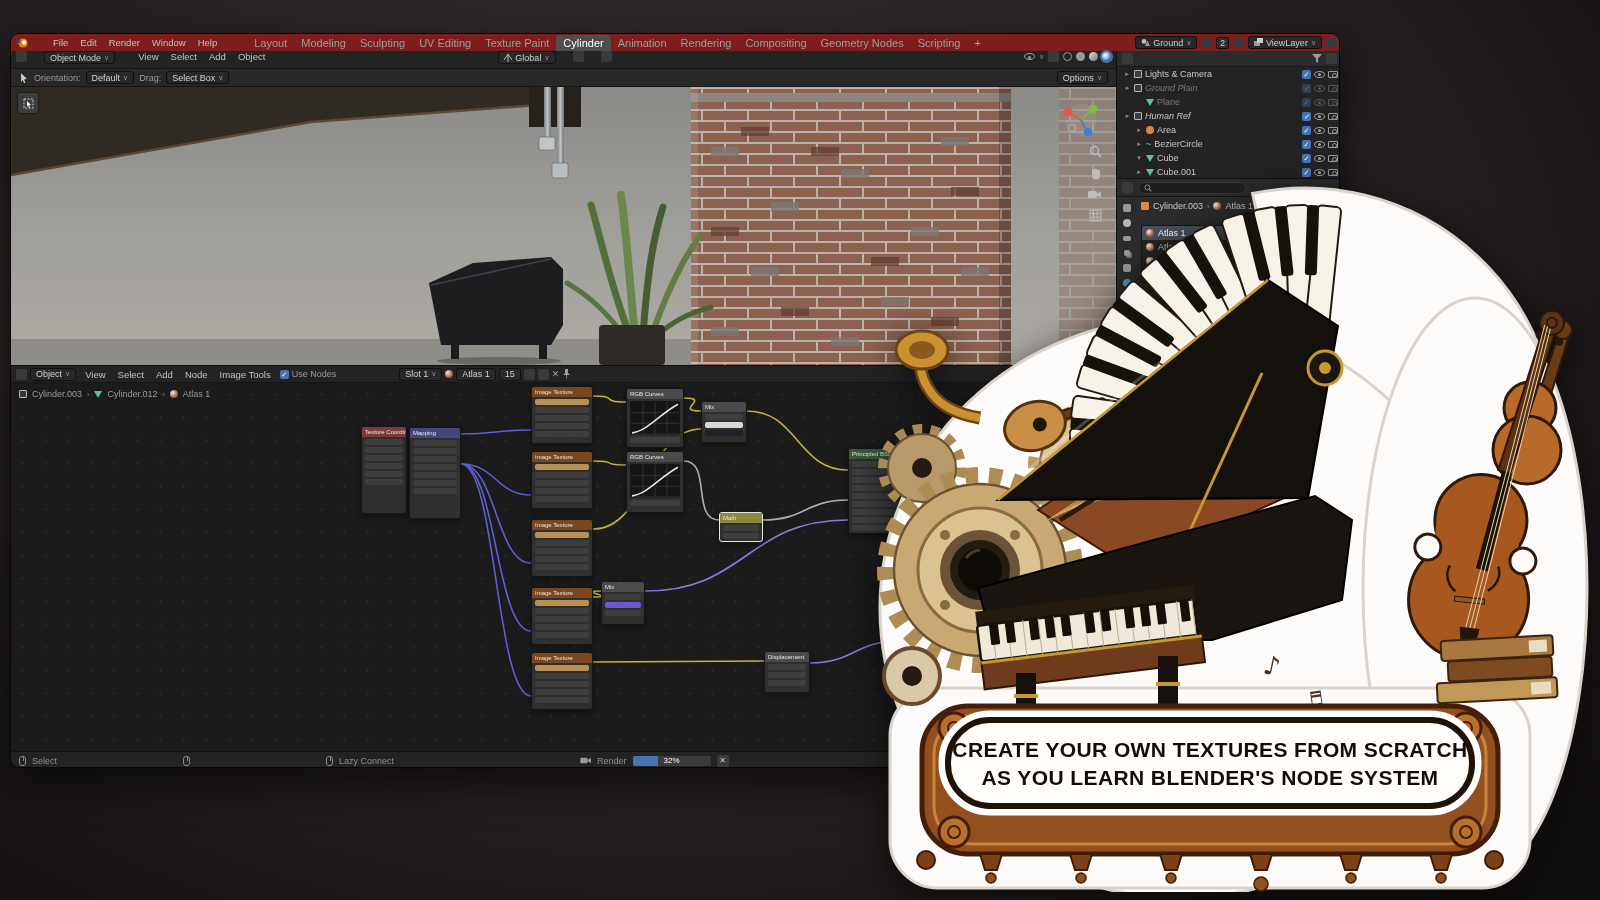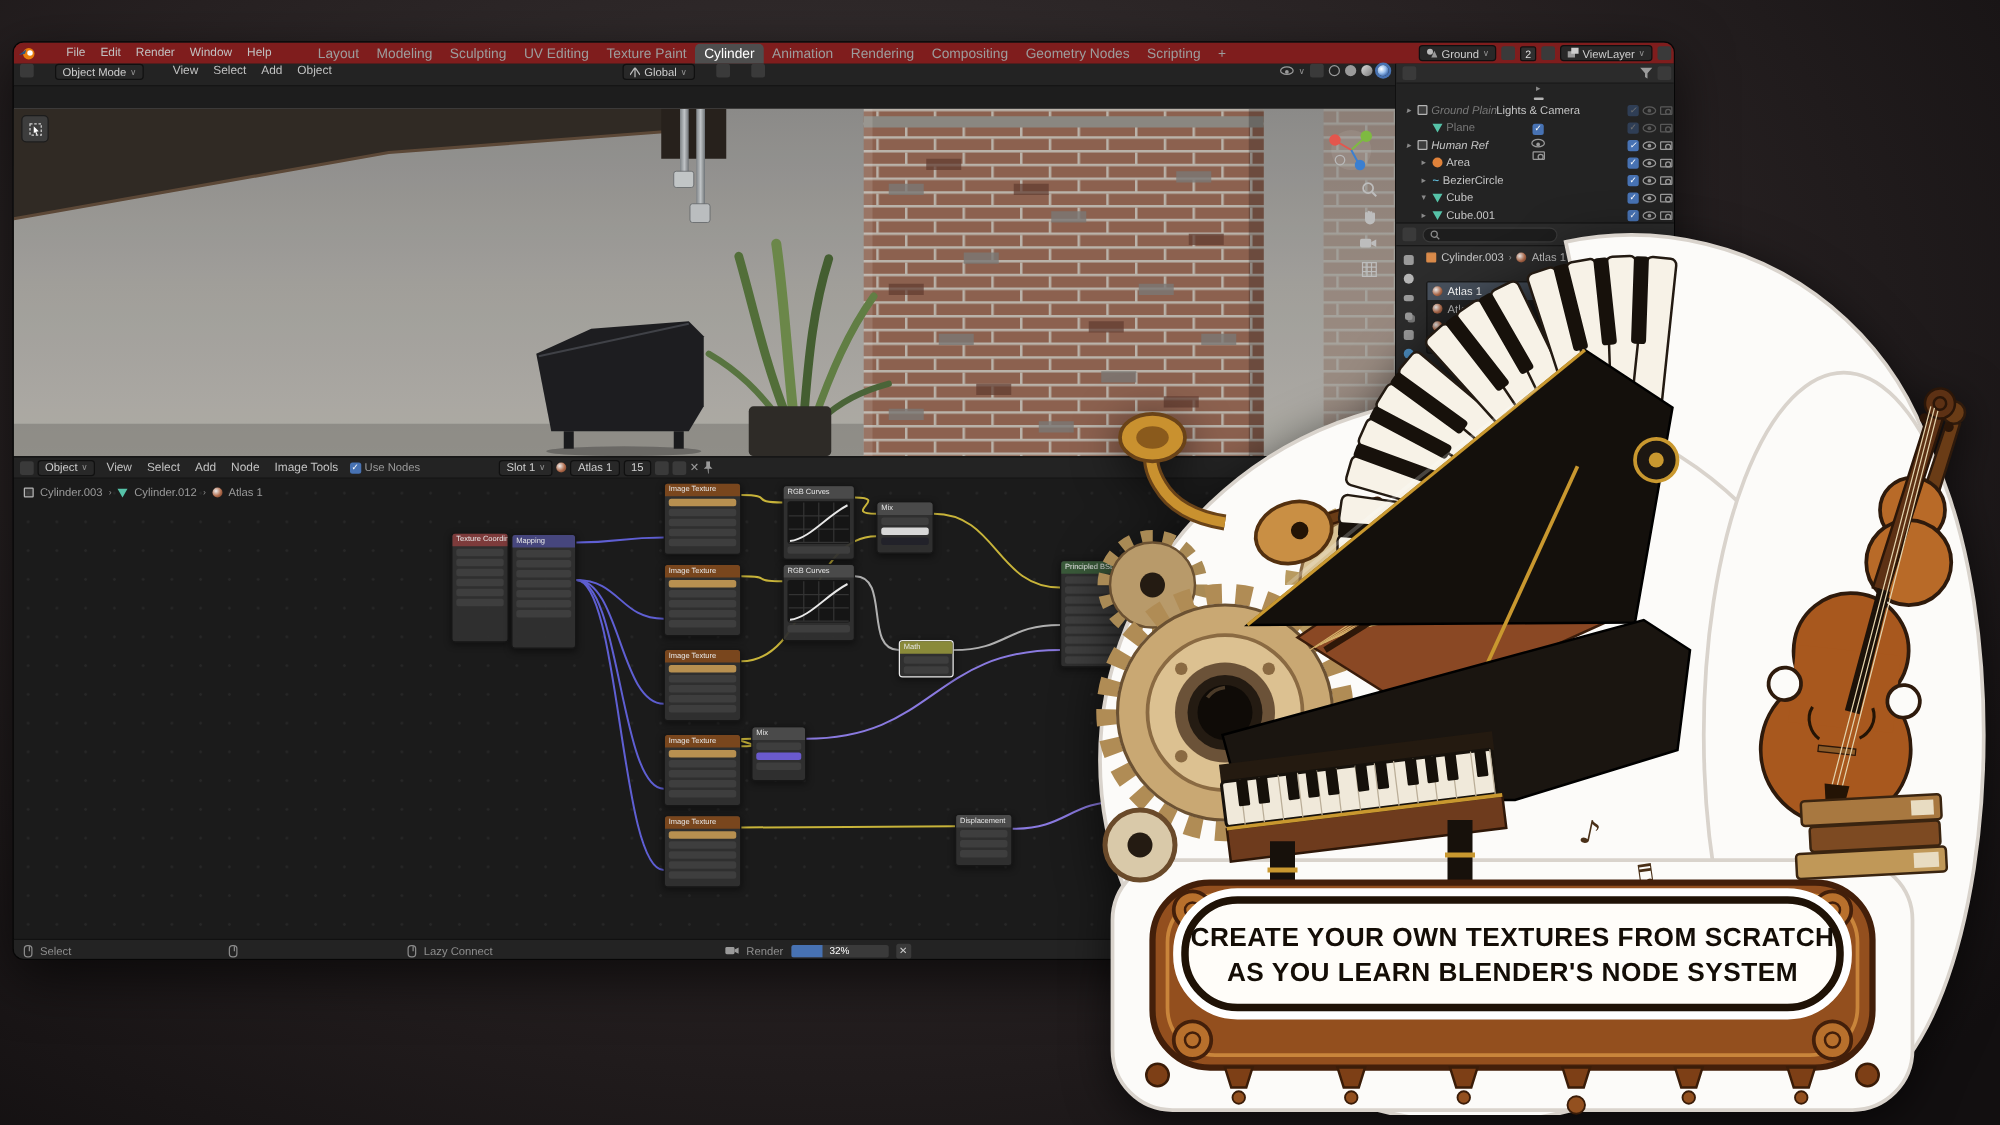--- a/index.html
+++ b/index.html
@@ -183,20 +183,39 @@
       <span class="eye"></span>
       <span class="dd">∨</span>
       <span class="mini-ico"></span>
       <span class="sphere wire"></span>
       <span class="sphere"></span>
       <span class="sphere mat"></span>
       <span class="sphere rend"></span>
     </div>
   </div>
 
+  <div id="tool-row">
+    <svg width="10" height="10" viewBox="0 0 10 10">
+        <path d="M2,0 L8,6 L5,6.5 L6.5,10 L5,10 L3.8,7 L2,9 Z" fill="#c8c8c8"></path>
+      </svg>
+    <span class="lbl">Orientation:</span>
+    <div class="pill">
+      <span>Default</span>
+      <span class="dd">∨</span>
+    </div>
+    <span class="lbl">Drag:</span>
+    <div class="pill">
+      <span>Select Box</span>
+      <span class="dd">∨</span>
+    </div>
+    <div class="pill" style="margin-left:auto">
+      <span>Options</span>
+      <span class="dd">∨</span>
+    </div>
+  </div>
 
   <div id="viewport">
     <svg viewBox="0 0 1105 278" preserveAspectRatio="none">
       <defs>
         <linearGradient id="fog" x1="0" y1="0" x2="0" y2="1">
           <stop offset="0" stop-color="#8e8d8b"></stop>
             <stop offset=".5" stop-color="#a5a39e"></stop>
             <stop offset="1" stop-color="#b5b2ab"></stop>
         </linearGradient>
         <pattern id="brick" width="46" height="22" patternUnits="userSpaceOnUse">
@@ -317,21 +336,21 @@
     <div id="outliner">
       <div id="ol-header">
         <span class="mini-ico"></span>
         <span style="flex:1"></span>
         <svg width="10" height="9" viewBox="0 0 10 9">
             <path d="M0,0 H10 L6,4.5 V9 L4,7.5 V4.5 Z" fill="#9a9a9a"></path>
           </svg>
         <span class="mini-ico"></span>
       </div>
       <div id="ol-rows">
-          <div class="ol-row" style="padding-left: 6px; flex-direction: column;">
+          <div class="ol-row" style="padding-left: 6px;">
             <span class="arrow">▸</span>
             <span class="oi oi-collection"></span>
             <span>Lights &amp; Camera</span>
             <span class="sp"></span>
             <span class="chk">✓</span>
             <span class="eye"></span>
             <span class="cam"></span>
           </div>
           <div class="ol-row dim" style="padding-left: 6px; font-style: italic;">
             <span class="arrow">▸</span>

